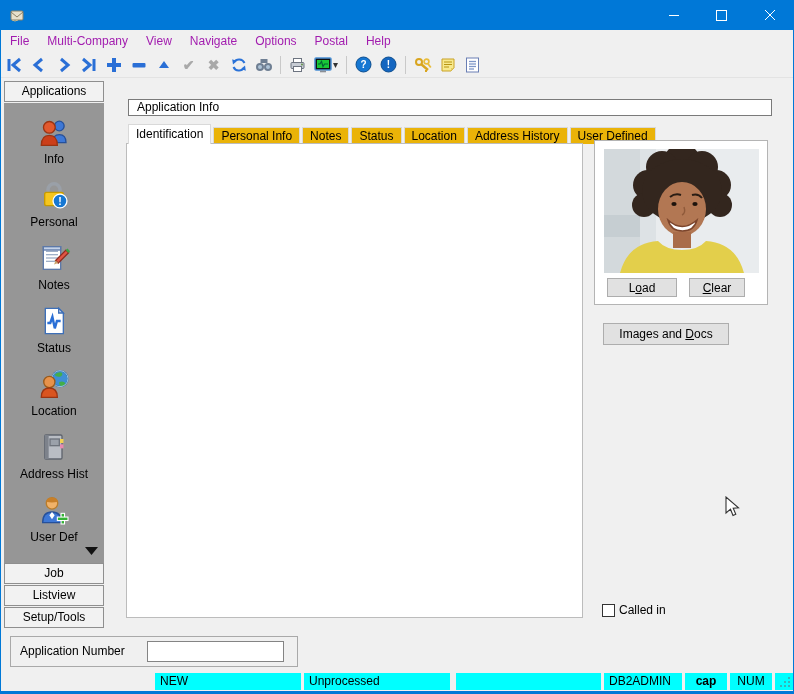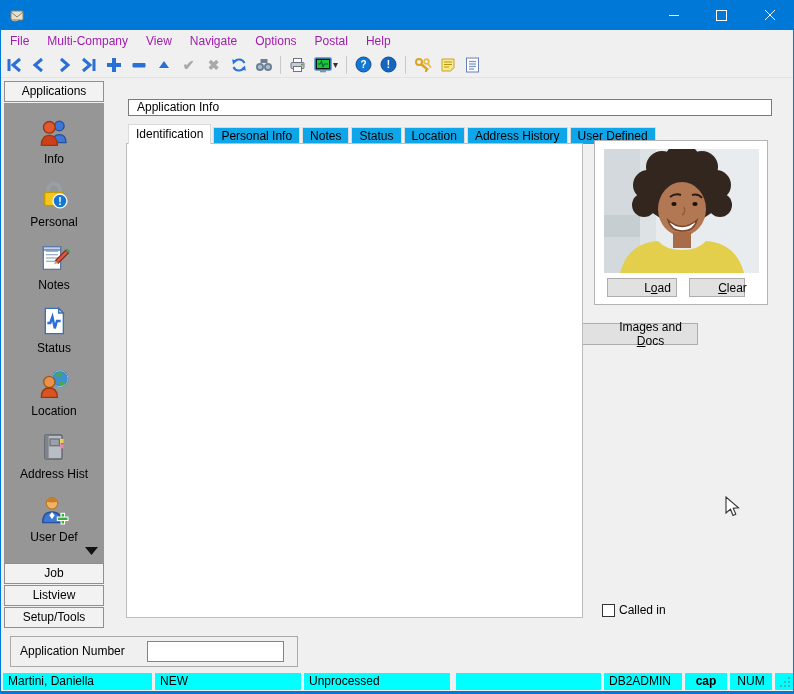--- a/index.html
+++ b/index.html
@@ -27,40 +27,40 @@
   .side-tab { position:absolute; left:3px; width:100px; height:21px; background:#f2f2f2; border:1px solid #8f8f8f;
               font-size:12px; text-align:center; line-height:19px; color:#000; }
   .sidepanel { position:absolute; left:3px; top:103px; width:100px; height:460px; background:#969696; }
   .sideitem { display:flex; flex-direction:column; align-items:center; margin-top:13px; }
   .sideitem .lab { font-size:12px; color:#000; margin-top:4px; }
   .scrolldown { position:absolute; right:6px; bottom:4px; }
   
   .headerbar { position:absolute; left:127px; top:99px; width:644px; height:17px; background:#fff;
                border:1px solid #7a7a7a; font-size:12px; line-height:15px; padding-left:8px; color:#000; }
   .tabs { position:absolute; left:127px; top:124px; height:20px; display:flex; align-items:flex-end; }
-  .tab { background:#0ea5e9; border:1px solid #d9d9d9; border-bottom:none; font-size:12px; color:#000;
+  .tab { background:#eab308; border:1px solid #d9d9d9; border-bottom:none; font-size:12px; color:#000;
          height:17px; line-height:16px; padding:0 7px; margin-right:2px; }
   .tab.active { background:#fff; height:20px; line-height:19px; font-weight:normal; position:relative; z-index:3; }
   .tabpage { position:absolute; left:125px; top:143px; width:457px; height:475px; background:#fff;
              border:1px solid #bcbcbc; z-index:1; }
   
   .lbl { position:absolute; height:19px; line-height:19px; font-size:12px; color:#000; text-align:right; }
   .fld { position:absolute; height:19px; background:#fff; border:1px solid #848484; font-size:12px;
          line-height:16px; padding:0 3px; color:#000; overflow:hidden; white-space:nowrap; }
   .fld.focus { border:1px solid #0078d7; }
   .sel { background:#35b5e5; color:#fff; padding:0 1px; }
   .lookup { position:absolute; right:1px; top:1px; }
   .combo-caret { position:absolute; right:4px; top:6px; }
   .envbtn { position:absolute; left:516px; top:372px; width:23px; height:21px; background:#e4e4e4;
             border:1px solid #9a9a9a; display:flex; align-items:center; justify-content:center; }
   
   .picbox { position:absolute; left:593px; top:140px; width:174px; height:165px; background:#fff; border:1px solid #b4b4b4; }
   .photo { position:absolute; left:9px; top:8px; width:155px; height:124px; }
   .btn { background:#e1e1e1; border:1px solid #adadad; font-size:12px; color:#000; text-align:center;
-         display:flex; align-items:center; justify-content:center;padding-left:31px; }
+         display:flex; align-items:center; justify-content:center; }
   .u { text-decoration:underline; }
   .checkbox { position:absolute; width:13px; height:13px; background:#fff; border:1px solid #333; }
   
   .groupbox { position:absolute; left:9px; top:636px; width:288px; height:31px; border:1px solid #a9a9a9; background:#f0f0f0; }
   .seenotes { position:absolute; left:360px; top:641px; width:170px; text-align:center; color:#d40000;
               font-size:13px; font-weight:bold; font-style:italic; }
   
   .statusbar { position:absolute; left:0; top:673px; width:794px; height:18px; background:#f0f0f0; }
   .scell { position:absolute; top:0; height:17px; background:#00ffff; font-size:12px; line-height:17px;
            padding-left:5px; color:#000; overflow:hidden; }
@@ -428,38 +428,37 @@
       <path d="M16 124 q8 -30 38 -32 q8 9 24 9 q16 0 24 -9 q30 2 38 32 Z" fill="#e3cf4b"></path>
     </svg>
     <div class="btn" style="position:absolute;left:12px;top:137px;width:70px;height:19px;">
       <span><span>L</span><span class="u">o</span><span>ad</span></span>
     </div>
     <div class="btn" style="position:absolute;left:94px;top:137px;width:56px;height:19px;">
       <span><span></span><span class="u">C</span><span>lear</span></span>
     </div>
   </div>
 
-  <div class="btn" style="position:absolute;left:571px;top:323px;width:126px;height:22px;">
+  <div class="btn" style="position:absolute;left:602px;top:323px;width:126px;height:22px;">
     <span><span>Images and </span><span class="u">D</span><span>ocs</span></span>
   </div>
 
   <div class="checkbox" style="left:601px;top:604px;"></div>
   <div class="lbl" style="left:618px;top:601px;width:70px;text-align:left;">Called in</div>
 
   <svg class="cursor" width="16" height="22" viewBox="0 0 16 22">
     <path d="M1 1 L1 17 L5.5 13.2 L8 19.5 L10.8 18.3 L8.2 12.2 L13.5 11.8 Z" fill="#fff" stroke="#333" stroke-width="1.1"></path>
   </svg>
 
   <div class="groupbox">
     <div class="lbl" style="left:9px;top:5px;width:125px;text-align:left;">Application Number</div>
     <div class="fld" style="left:136px;top:4px;width:137px;height:21px;line-height:19px;"></div>
   </div>
 
   <div class="statusbar">
-    <div class="scell" style="left:2px;width:149px;">Martini, Daniella</div>
     <div class="scell" style="left:154px;width:146px;">NEW</div>
     <div class="scell" style="left:303px;width:146px;">Unprocessed</div>
     <div class="scell" style="left:455px;width:145px;"></div>
     <div class="scell" style="left:603px;width:78px;">DB2ADMIN</div>
     <div class="scell" style="left:684px;width:42px;text-align:center;padding-left:0;font-weight:bold;">cap</div>
     <div class="scell" style="left:729px;width:42px;text-align:center;padding-left:0;">NUM</div>
     <div class="scell" style="left:774px;width:18px;">
       <svg width="14" height="14" viewBox="0 0 14 14" style="position:absolute;right:1px;bottom:1px;">
           <circle cx="11" cy="3" r="1" fill="#4a9ba0"></circle>
           <circle cx="11" cy="7" r="1" fill="#4a9ba0"></circle>

